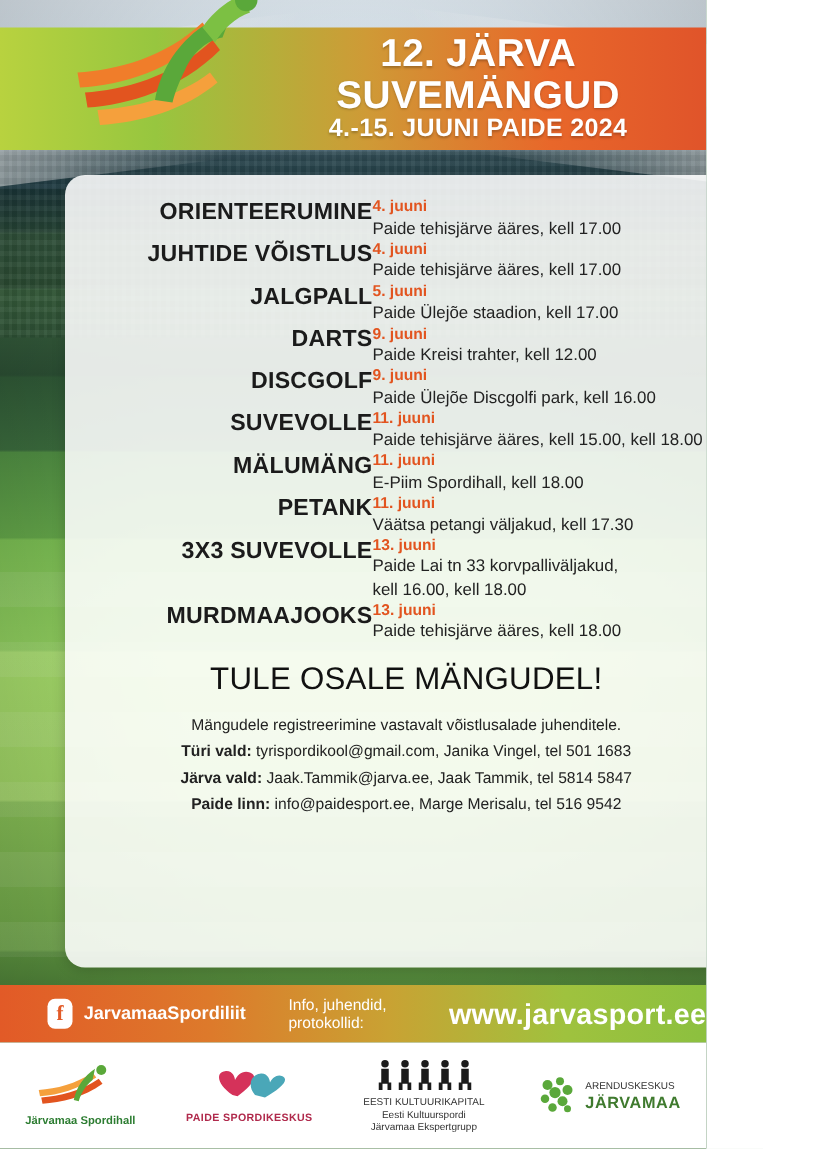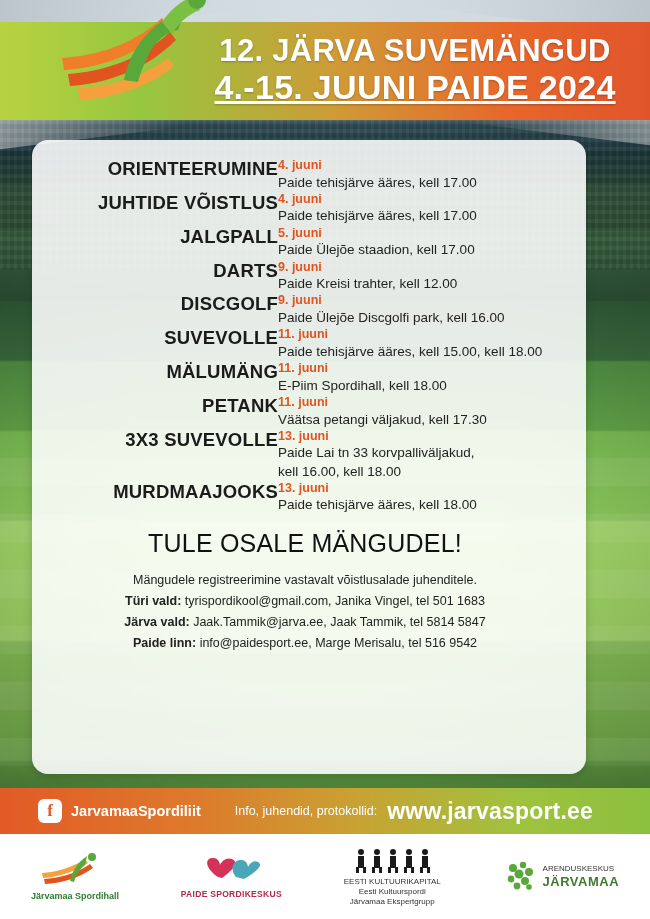--- a/index.html
+++ b/index.html
@@ -4,21 +4,21 @@
 <style>
   * { box-sizing: border-box; }
   html, body {
     margin: 0; padding: 0;
     width: 650px; height: 919px;
     font-family: "Liberation Sans", sans-serif;
     overflow: hidden;
   }
   .poster {
     position: relative;
-    width: 650px;
+    width: 565px;
     height: 919px;
     background: #2f6b3a;
     overflow: hidden;
   }
   
   .bg {
     position: absolute; inset: 0;
     background:
       linear-gradient(to bottom,
         #b9cfe0 0px, #c5d7e4 28px,
@@ -80,33 +80,32 @@
     color: #ffffff;
     text-align: center;
     width: 430px;
   }
   .header-title .line1 {
     font-size: 31px; font-weight: bold; letter-spacing: .3px;
     line-height: 1.05;
     text-shadow: 0 1px 2px rgba(0,0,0,.25);
   }
   .header-title .line2 {
-    font-size: 34px; font-weight: bold; letter-spacing: .3px;
+    font-size: 20px; font-weight: bold; letter-spacing: .3px;
     margin-top: 0;
     text-shadow: 0 1px 2px rgba(0,0,0,.25);
-    text-decoration: underline;
   }
   .header-logo {
     position: absolute; left: 58px; top: -12px;
     width: 150px; height: 120px;
   }
 
   
   .card {
-    position: absolute; left: 32px; top: 140px;
+    position: absolute; left: 52px; top: 140px;
     width: 554px; height: 634px;
     background: rgba(255,255,255,.88);
     border-radius: 16px;
     box-shadow: 0 2px 10px rgba(0,0,0,.18);
     padding: 18px 26px 10px 18px;
   }
   table.schedule { width: 100%; border-collapse: collapse; }
   table.schedule td { vertical-align: top; padding: 0; }
   td.sport {
     text-align: right;

